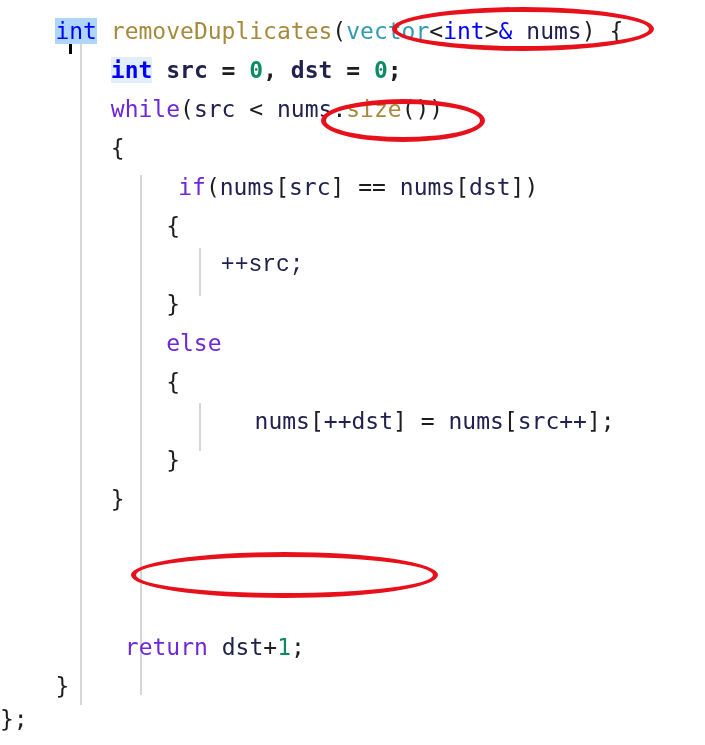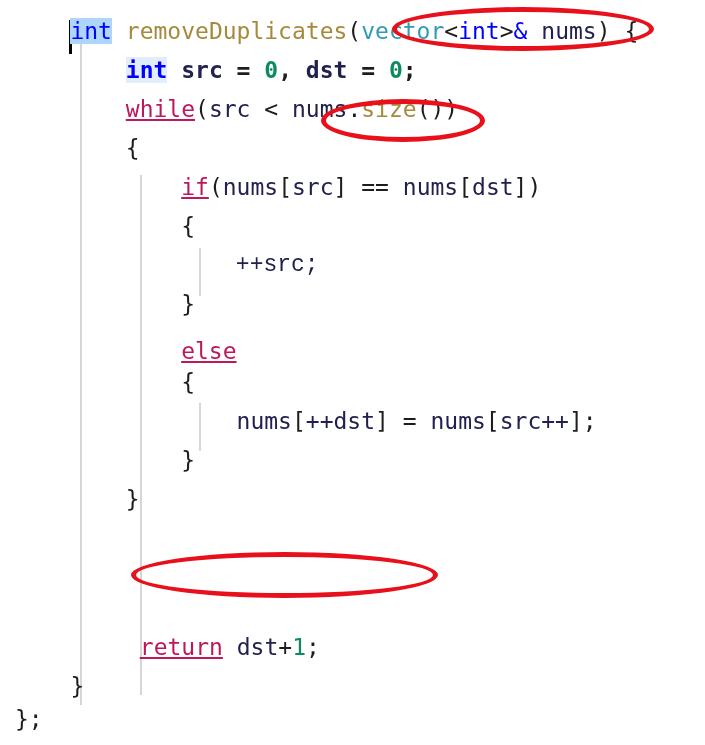--- a/index.html
+++ b/index.html
@@ -29,33 +29,33 @@
   
   #code-layer {
     position: absolute;
     left: 0;
     top: 0;
     width: 705px;
     height: 745px;
   }
   .code-line {
     position: absolute;
-    left: 15px;
+    left: 0;
     width: 623px;
     height: 38.8px;
     line-height: 38.8px;
     font-size: 23px;
     letter-spacing: 0px;
     white-space: pre;
     font-family: "DejaVu Sans Mono", "Liberation Mono", monospace;
   }
   .code-line .ind { display: inline-block; }
 
   
-  .t-kw   { color: #be185d; text-decoration: underline; }          
+  .t-kw   { color: #6d28d9; }          
   .t-type { color: #0000ff; }          
   .t-cls  { color: #2f9ab5; }          
   .t-fn   { color: #a58a3c; }          
   .t-num  { color: #0c8a62; }          
   .t-id   { color: #21214f; }          
   .t-pl   { color: #1d1d1d; }          
   .t-br   { color: #1d1d1d; }          
 
   
   .sel-strong { background: #aed6fb; }
@@ -93,33 +93,33 @@
   <div id="code-layer">
 
     <div class="code-line" style="top:12px;"><span class="ind">    </span><span class="sel-strong t-type">int</span><span class="t-pl"> </span><span class="t-fn">removeDuplicates</span><span class="t-pl">(</span><span class="t-cls">vector</span><span class="t-pl">&lt;</span><span class="t-type">int</span><span class="t-pl">&gt;</span><span class="t-type">&amp;</span><span class="t-pl"> </span><span class="t-id">nums</span><span class="t-pl">) {</span></div>
 
     <div class="code-line" style="top:51px;font-weight:bold;"><span class="ind">        </span><span class="sel-soft t-type">int</span><span class="t-pl"> </span><span class="t-id">src</span><span class="t-pl"> = </span><span class="t-num">0</span><span class="t-pl">, </span><span class="t-id">dst</span><span class="t-pl"> = </span><span class="t-num">0</span><span class="t-pl">;</span></div>
 
     <div class="code-line" style="top:90px;"><span class="ind">        </span><span class="t-kw">while</span><span class="t-pl">(</span><span class="t-id">src</span><span class="t-pl"> &lt; </span><span class="t-id">nums</span><span class="t-pl">.</span><span class="t-fn">size</span><span class="t-pl">())</span></div>
 
     <div class="code-line" style="top:129px;"><span class="ind">        </span><span class="t-br">{</span></div>
 
-    <div class="code-line" style="top:168px;"><span class="ind">            </span><span class="t-kw">if</span><span class="t-pl">(</span><span class="t-id">nums</span><span class="t-pl">[</span><span class="t-id">src</span><span class="t-pl">] == </span><span class="t-id">nums</span><span class="t-pl">[</span><span class="t-id">dst</span><span class="t-pl">])</span></div>
+    <div class="code-line" style="top:168px;padding-left:12px;"><span class="ind">            </span><span class="t-kw">if</span><span class="t-pl">(</span><span class="t-id">nums</span><span class="t-pl">[</span><span class="t-id">src</span><span class="t-pl">] == </span><span class="t-id">nums</span><span class="t-pl">[</span><span class="t-id">dst</span><span class="t-pl">])</span></div>
 
     <div class="code-line" style="top:207px;"><span class="ind">            </span><span class="t-br">{</span></div>
 
     <div class="code-line" style="top:246px;font-family:Liberation Mono, monospace;"><span class="ind">                </span><span class="t-id">++src;</span></div>
 
     <div class="code-line" style="top:285px;"><span class="ind">            </span><span class="t-br">}</span></div>
 
-    <div class="code-line" style="top:324px;margin-top:8px;"><span class="ind">            </span><span class="t-kw">else</span></div>
+    <div class="code-line" style="top:324px;"><span class="ind">            </span><span class="t-kw">else</span></div>
 
     <div class="code-line" style="top:363px;"><span class="ind">            </span><span class="t-br">{</span></div>
 
-    <div class="code-line" style="top:402px;"><span class="ind">                </span><span class="t-id">nums</span><span class="t-pl">[</span><span class="t-id">++dst</span><span class="t-pl">] = </span><span class="t-id">nums</span><span class="t-pl">[</span><span class="t-id">src++</span><span class="t-pl">];</span></div>
+    <div class="code-line" style="top:402px;margin-left:33px;"><span class="ind">                </span><span class="t-id">nums</span><span class="t-pl">[</span><span class="t-id">++dst</span><span class="t-pl">] = </span><span class="t-id">nums</span><span class="t-pl">[</span><span class="t-id">src++</span><span class="t-pl">];</span></div>
 
     <div class="code-line" style="top:441px;"><span class="ind">            </span><span class="t-br">}</span></div>
 
     <div class="code-line" style="top:480px;"><span class="ind">        </span><span class="t-br">}</span></div>
 
     <div class="code-line" style="top:519px;"></div>
 
 
     <div class="code-line" style="top:591px;"></div>
 

